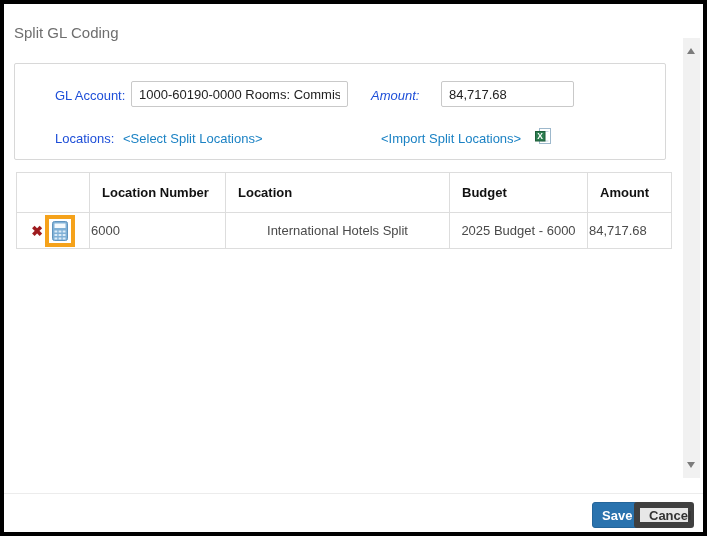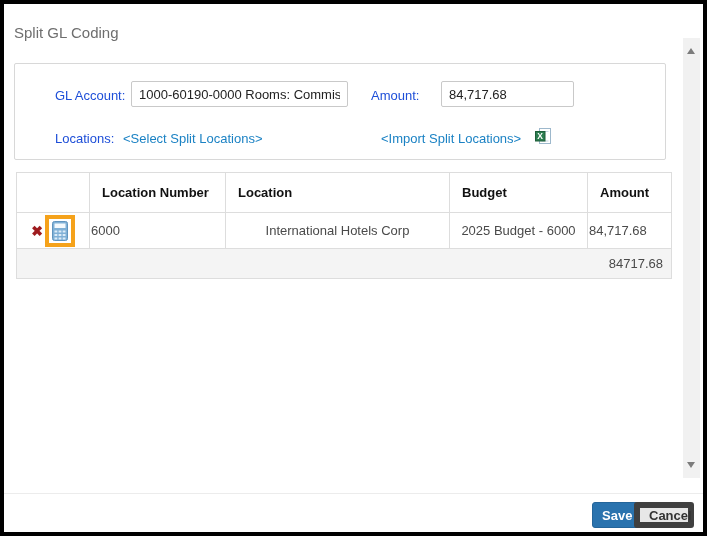--- a/index.html
+++ b/index.html
@@ -13,21 +13,21 @@
     position:absolute; left:10px; top:8px;
     font-size:15px; color:#6e6e6e;margin-top:12px;
   }
   
   .form-box {
     position:absolute; left:10px; top:59px; width:652px; height:97px;
     border:1px solid #d8d8d8; border-radius:2px; background:#fff;
   }
   .lbl { position:absolute; font-size:13px; color:#1d4ed8; white-space:nowrap; }
   .gl-label    { left:40px;  top:24px; }
-  .amount-label{ left:356px; top:24px; }
+  .amount-label{ left:356px; top:24px;font-style:italic; }
   .loc-label   { left:40px;  top:67px; }
   .txt {
     position:absolute; height:26px; border:1px solid #c9c9c9; border-radius:2px;
     font-family:"Liberation Sans", sans-serif; font-size:13px; color:#222;
     padding:0 7px; background:#fff; outline:none; white-space:nowrap; overflow:hidden;
   }
   .gl-input     { left:116px; top:17px; width:217px; }
   .amount-input { left:426px; top:17px; width:133px; }
   .link {
     position:absolute; font-size:13px; color:#1b82c4; text-decoration:none;
@@ -156,26 +156,23 @@
                     <rect x="10.7" y="13" width="2.8" height="2"></rect>
                   <rect x="2.5" y="16.5" width="2.8" height="2"></rect>
                     <rect x="6.6" y="16.5" width="2.8" height="2"></rect>
                     <rect x="10.7" y="16.5" width="2.8" height="2"></rect>
                 </g>
               </svg>
             </span>
           </div>
         </td>
         <td class="cell-right">6000</td>
-        <td class="cell-center">International Hotels Corp</td>
+        <td class="cell-center">International Hotels Split</td>
         <td class="cell-center">2025 Budget - 6000</td>
         <td class="cell-right" style="padding-right:8px">84,717.68</td>
-      </tr>
-      <tr>
-        <td class="total-cell" colspan="5">84717.68</td>
       </tr>
     </tbody>
   </table>
 
   <div class="scrollbar">
     <div class="sb-arrow sb-up"></div>
     <div class="sb-arrow sb-down"></div>
   </div>
 
   <div class="footer">

